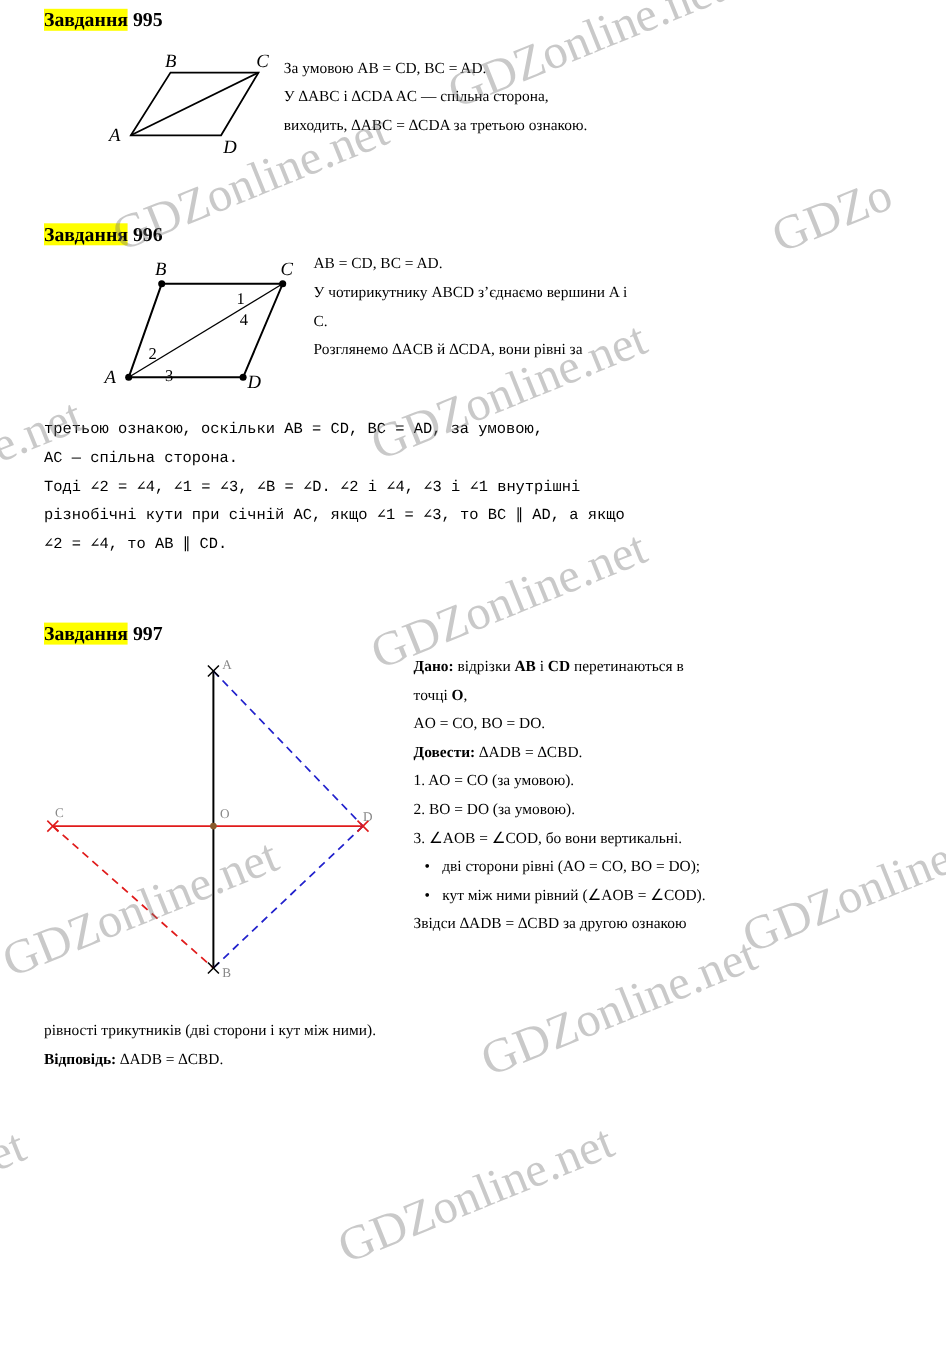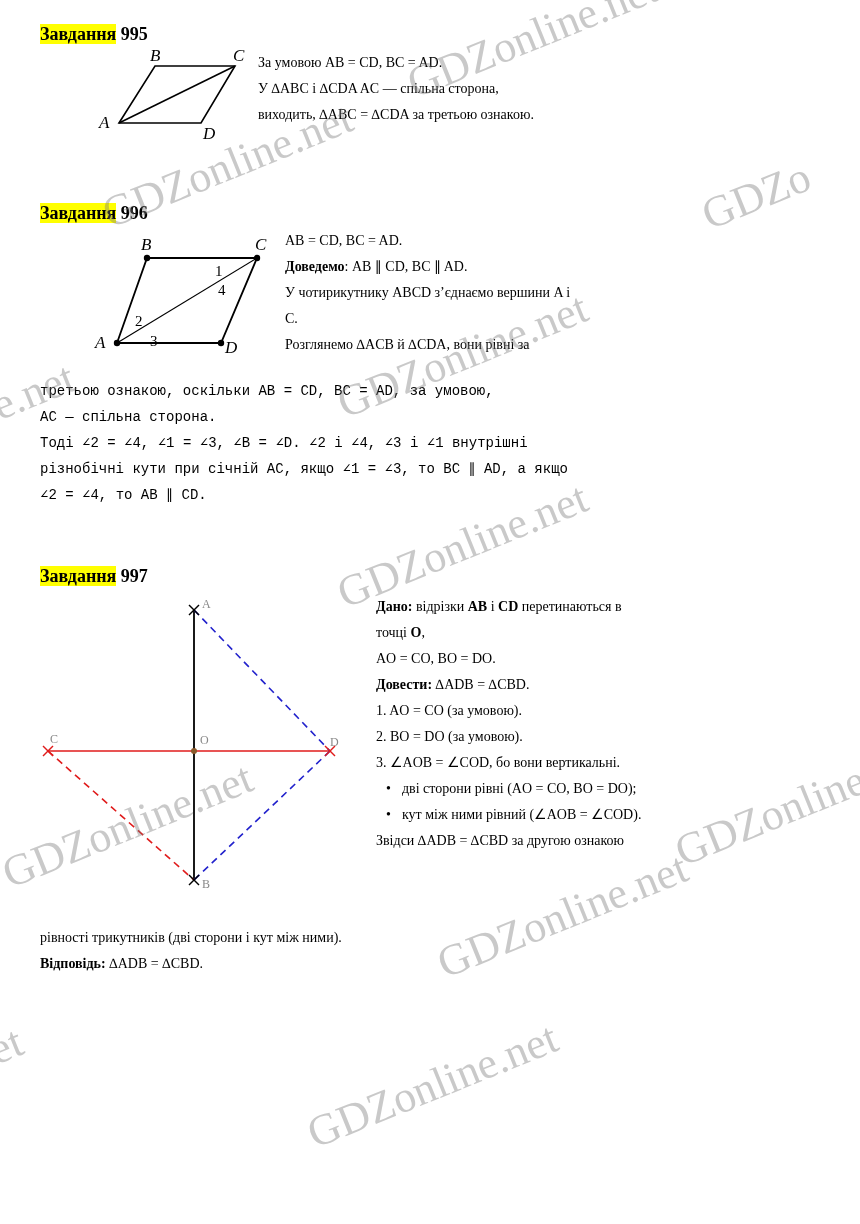--- a/index.html
+++ b/index.html
@@ -97,21 +97,21 @@
     <div class="wm" style="left:-30px; top:370px; font-size:44px; transform:rotate(-22deg);">ne.net</div>
     <div class="wm" style="left:330px; top:330px; font-size:44px; transform:rotate(-22deg);">GDZonline.net</div>
     <div class="wm" style="left:330px; top:520px; font-size:44px; transform:rotate(-22deg);">GDZonline.net</div>
     <div class="wm" style="left:670px; top:790px; font-size:44px; transform:rotate(-22deg);">GDZonline</div>
     <div class="wm" style="left:-5px; top:800px; font-size:44px; transform:rotate(-22deg);">GDZonline.net</div>
     <div class="wm" style="left:-10px; top:1020px; font-size:44px; transform:rotate(-22deg);">et</div>
     <div class="wm" style="left:430px; top:890px; font-size:44px; transform:rotate(-22deg);">GDZonline.net</div>
     <div class="wm" style="left:300px; top:1060px; font-size:44px; transform:rotate(-22deg);">GDZonline.net</div>
   </div>
 
-  <div class="task-head" style="left:40px; top:24px;text-align:right;">
+  <div class="task-head" style="left:40px; top:8px;text-align:right;">
     <span class="hl">Завдання</span><span class="num">&nbsp;<span>995</span></span>
   </div>
 
   <div class="fig" style="left:55px; top:48px;">
     <svg width="210" height="115" viewBox="0 0 210 115">
       <polygon points="64,75 100,18 180,18 146,75" fill="none" stroke="#000" stroke-width="1.6"></polygon>
       <line x1="64" y1="75" x2="180" y2="18" stroke="#000" stroke-width="1.6"></line>
       <text x="95" y="13" font-family="Liberation Serif, serif" font-size="17" font-style="italic">B</text>
       <text x="178" y="13" font-family="Liberation Serif, serif" font-size="17" font-style="italic">C</text>
       <text x="44" y="80" font-family="Liberation Serif, serif" font-size="17" font-style="italic">A</text>
@@ -143,21 +143,20 @@
       <text x="170" y="125" font-family="Liberation Serif, serif" font-size="17" font-style="italic">D</text>
       <text x="160" y="48" font-family="Liberation Serif, serif" font-size="15">1</text>
       <text x="163" y="67" font-family="Liberation Serif, serif" font-size="15">4</text>
       <text x="80" y="98" font-family="Liberation Serif, serif" font-size="15">2</text>
       <text x="95" y="118" font-family="Liberation Serif, serif" font-size="15">3</text>
     </svg>
   </div>
 
   <div class="txt" style="left:285px; top:228px; width:555px;font-family:Liberation Serif, serif;">
     <div>AB = CD, BC = AD.</div>
-    <div><b>Доведемо</b><span>: AB ∥ CD, BC ∥ AD.</span></div>
     <div>У чотирикутнику ABCD з’єднаємо вершини A і</div>
     <div>C.</div>
     <div>Розглянемо ∆ACB й ∆CDA, вони рівні за</div>
   </div>
 
   <div class="txt" style="left:40px; top:378px; width:800px;font-family:Liberation Mono, monospace;">
     <div>третьою ознакою, оскільки AB = CD, BC = AD, за умовою,</div>
     <div>AC — спільна сторона.</div>
     <div>Тоді ∠2 = ∠4, ∠1 = ∠3, ∠B = ∠D. ∠2 і ∠4, ∠3 і ∠1 внутрішні</div>
     <div>різнобічні кути при січній AC, якщо ∠1 = ∠3, то BC ∥ AD, а якщо</div>

